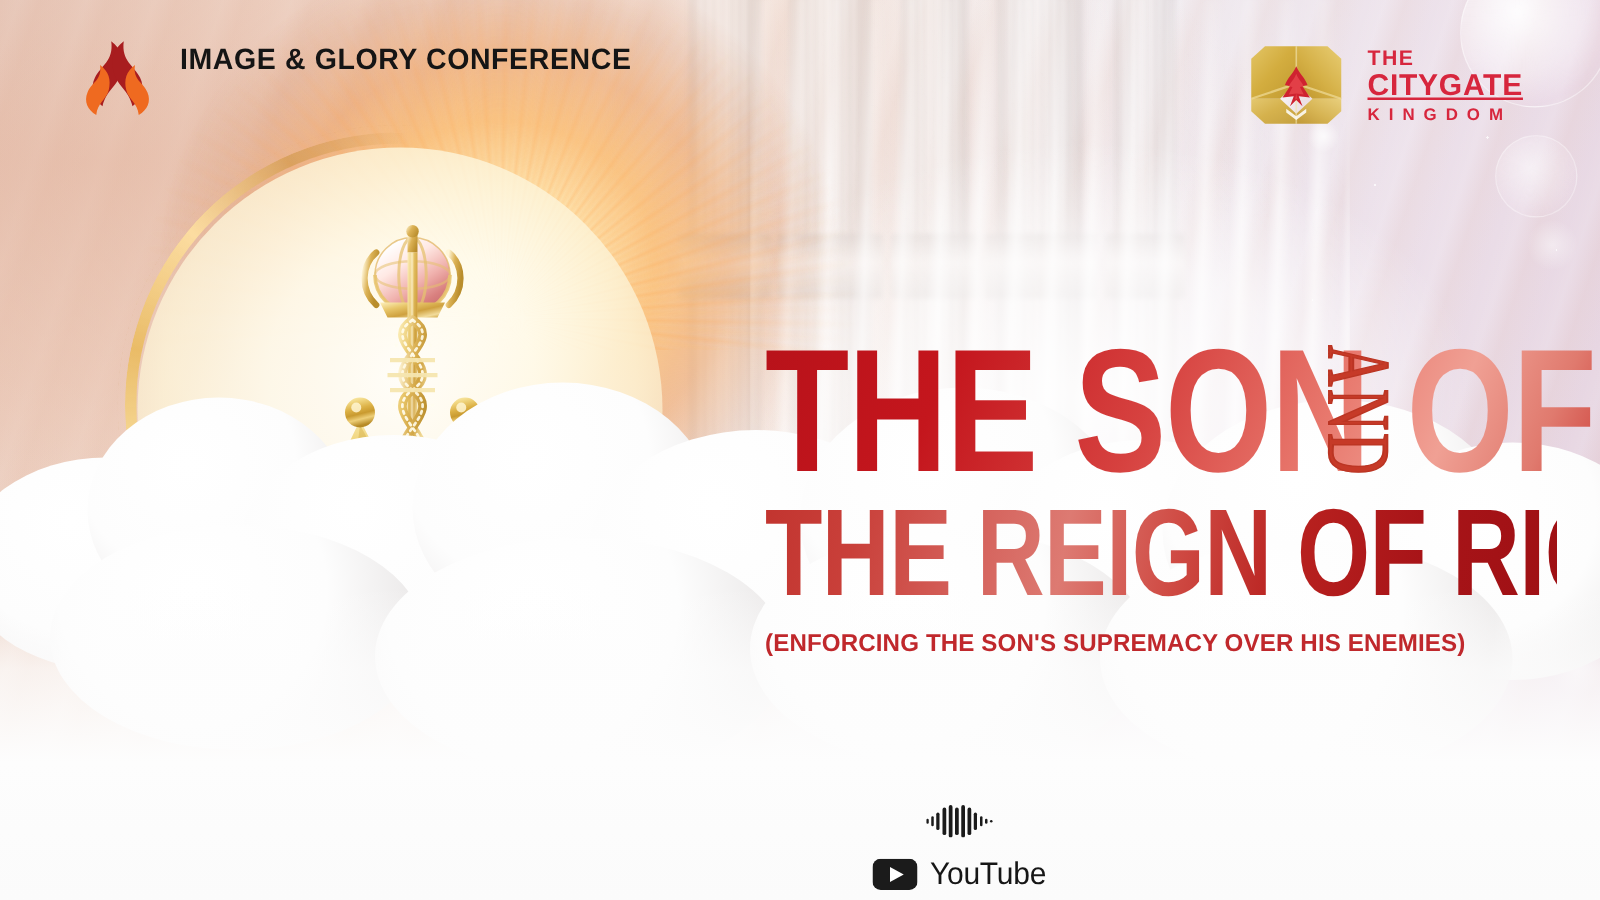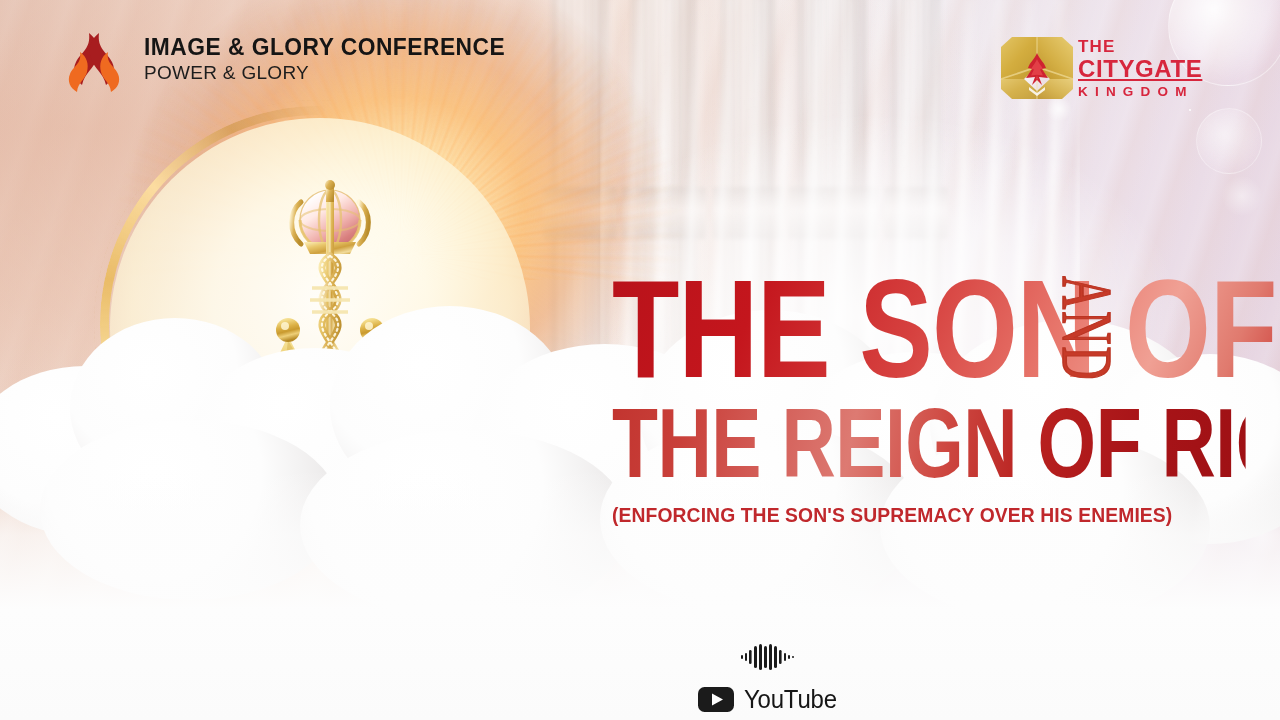--- a/index.html
+++ b/index.html
@@ -235,21 +235,21 @@
     font-size:23.5px; font-weight:700; letter-spacing:.5px;
     color:#151515; line-height:1.02; white-space:nowrap;
     transform:scaleX(.97); transform-origin:left center;
   }
   .conf-sub {
     font-size:19px; font-weight:400; color:#1d1d1d;
     letter-spacing:.3px; line-height:1.12; margin-top:2px; white-space:nowrap;
   }
 
   
-  .church-logo { position:absolute; left:998px; top:33px; display:flex; align-items:center; gap:2px; }
+  .church-logo { position:absolute; left:998px; top:33px; display:flex; align-items:center; gap:18px; }
   .church-mark { width:78px; height:70px; flex:none; }
   .church-mark svg { display:block; width:78px; height:70px; }
   .church-text { color:#d7263d; line-height:1; }
   .church-the { font-size:17px; font-weight:700; letter-spacing:1.2px; }
   .church-name { font-size:24px; font-weight:700; letter-spacing:.6px; margin-top:2px;text-decoration:underline; }
   .church-word { font-size:13.5px; font-weight:600; letter-spacing:7.2px; margin-top:4px; }
 
   
   .title-block { position:absolute; left:612px; top:262px; width:640px; }
 
@@ -526,21 +526,20 @@
     <div class="conf-mark">
       <svg viewBox="0 0 72 66">
         <path d="M31 3c2 16-8 19-13 29-4 8-2 17 6 23 3-13 12-16 15-27 3-10 0-19-8-25z" fill="#a81d1f"></path>
         <path d="M22 22c2 12-7 14-10 22-3 7 0 14 7 18 1-10 8-12 10-20 2-8 0-15-7-20z" fill="#ef6a20"></path>
         <path d="M41 3c-2 16 8 19 13 29 4 8 2 17-6 23-3-13-12-16-15-27-3-10 0-19 8-25z" fill="#a81d1f"></path>
         <path d="M50 22c-2 12 7 14 10 22 3 7 0 14-7 18-1-10-8-12-10-20-2-8 0-15 7-20z" fill="#ef6a20"></path>
       </svg>
     </div>
     <div class="conf-text">
       <div class="conf-title">IMAGE &amp; GLORY CONFERENCE</div>
-      <div class="conf-sub">POWER &amp; GLORY</div>
     </div>
   </div>
 
   <div class="church-logo">
     <div class="church-mark">
       <svg viewBox="0 0 78 70">
         <defs>
           <linearGradient id="sg1" x1="0" y1="0" x2="1" y2="1">
             <stop offset="0%" stop-color="#e3c565"></stop>
               <stop offset="48%" stop-color="#d3ad3f"></stop>

